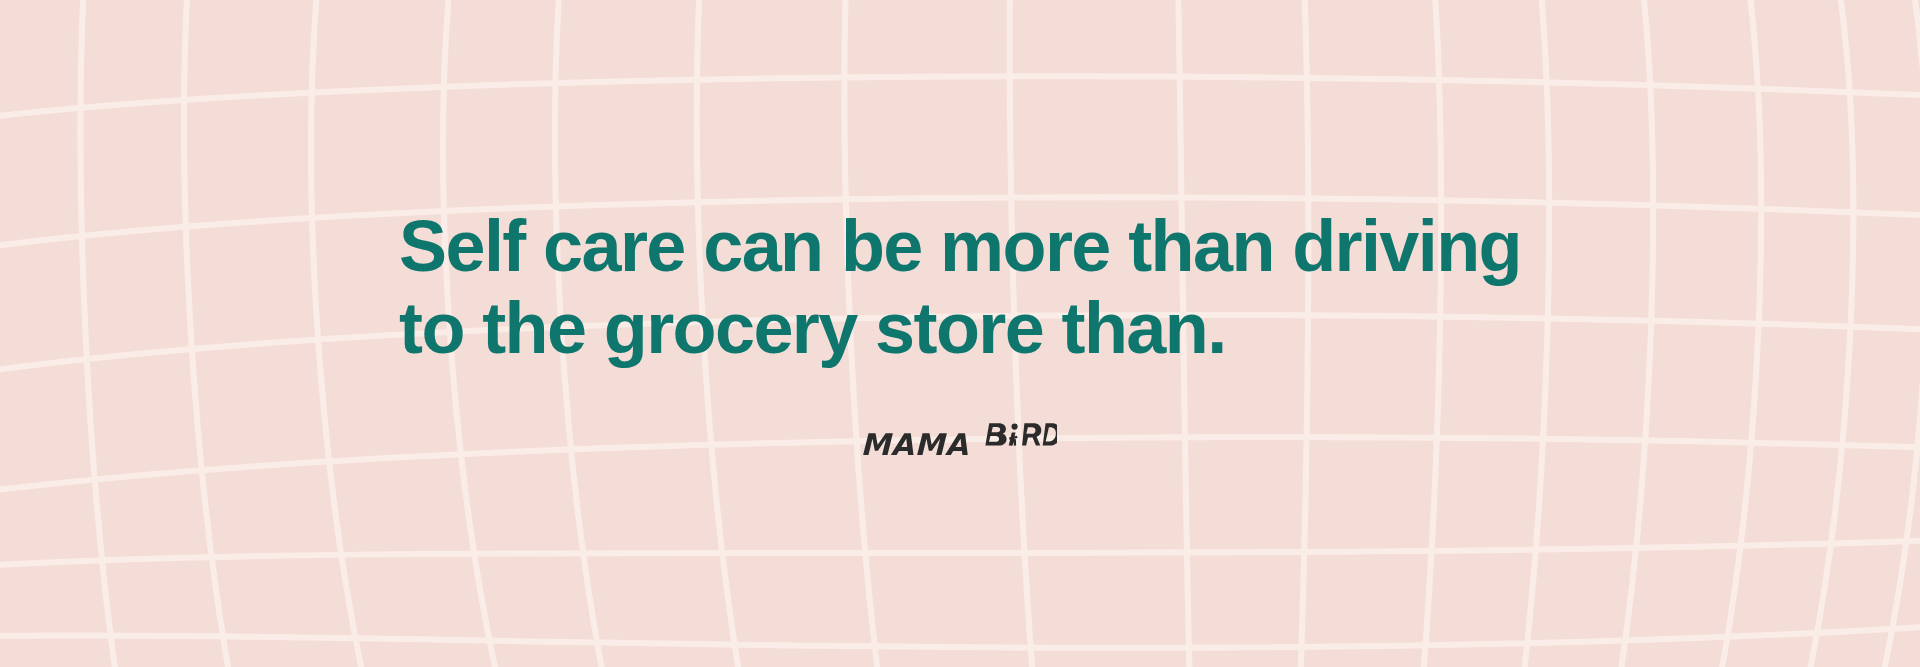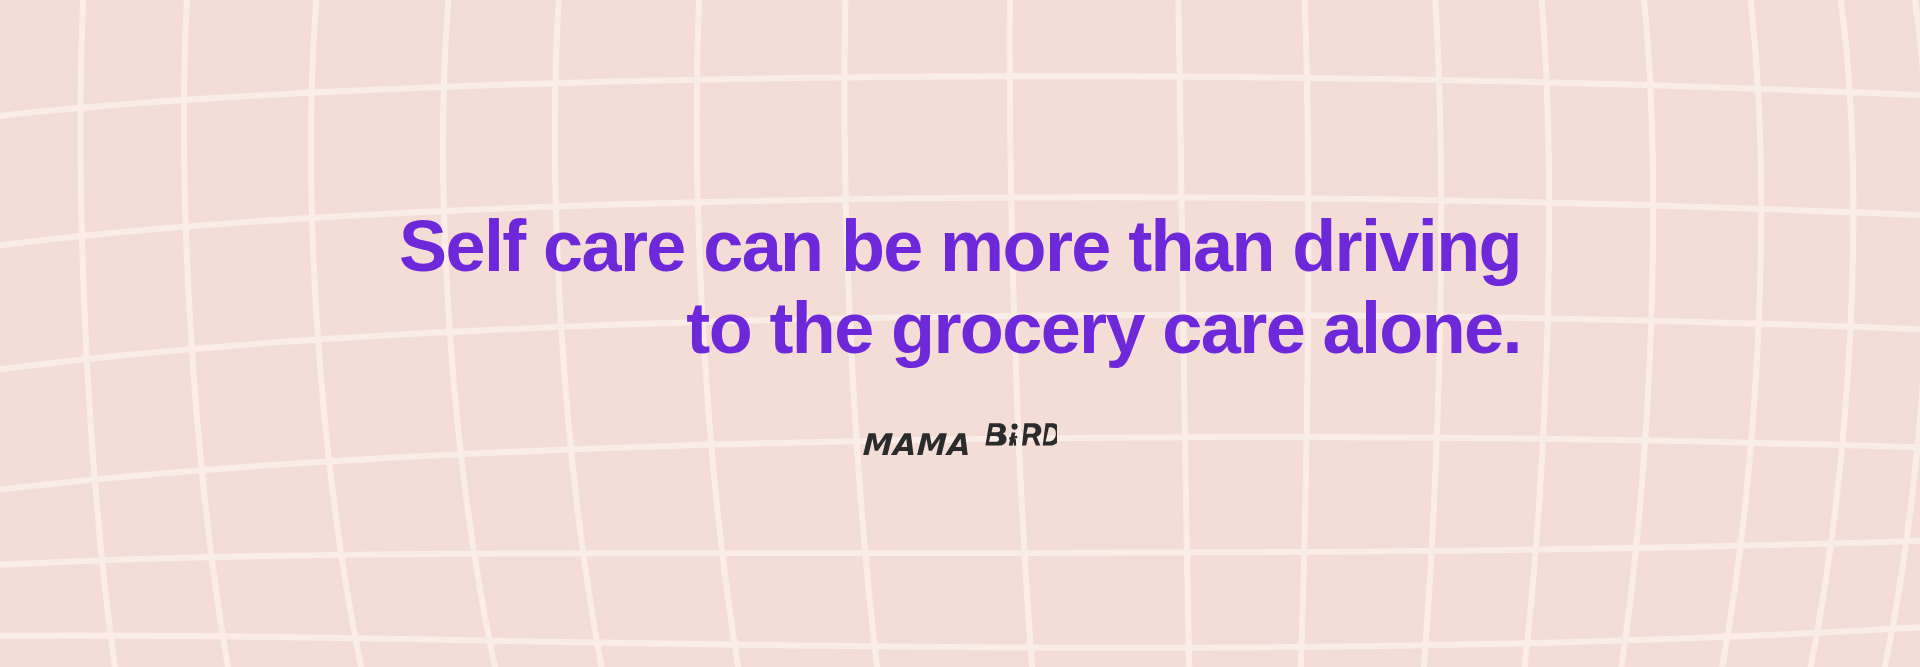--- a/index.html
+++ b/index.html
@@ -26,22 +26,22 @@
     position: absolute;
     inset: 0;
     display: flex;
     flex-direction: column;
     align-items: center;
     justify-content: flex-start;
   }
   .headline {
     margin: 0;
     padding: 0;
-    text-align: right;
-    color: #6d28d9;
+    text-align: left;
+    color: #0f766e;
     font-family: "Liberation Sans", sans-serif;
     font-weight: 700;
     font-size: 72px;
     line-height: 82px;
     letter-spacing: -1.6px;
     -webkit-font-smoothing: antialiased;
   }
   #headline-block {
     margin-top: 205px;
   }
@@ -107,21 +107,21 @@
       <path d="M 1748 -20 C 1774 180, 1760 470, 1718 690"></path>
       <path d="M 1838 -20 C 1868 180, 1852 470, 1806 690"></path>
       <path d="M 1912 -20 C 1944 180, 1928 470, 1880 690"></path>
     </g>
   </svg>
 
   <div id="content">
 
     <h1 id="headline-block" class="headline">
       <span class="hl-line">Self care can be more than driving</span>
-      <span class="hl-line">to the grocery care alone.</span>
+      <span class="hl-line">to the grocery store than.</span>
     </h1>
 
     <div id="logo-block">
       <span class="logo-word">MAMA</span>
       <span id="logo-mark">
         <svg width="74" height="34" viewBox="0 0 74 34" aria-hidden="true">
           <g fill="#2B2B2B">
 
             <path d="M6.2 2.2 h9.6 c4.4 0 7.1 2.4 7.1 5.8 0 2.3-1.2 4.0-3.2 4.8 2.4 0.7 3.9 2.6 3.9 5.2 0 4.0-3.1 6.6-8.0 6.6 H2.4 Z
                      M9.8 6.0 l-1.3 5.2 h5.6 c1.9 0 3.1-1.0 3.1-2.7 0-1.6-1.1-2.5-3.1-2.5 Z

